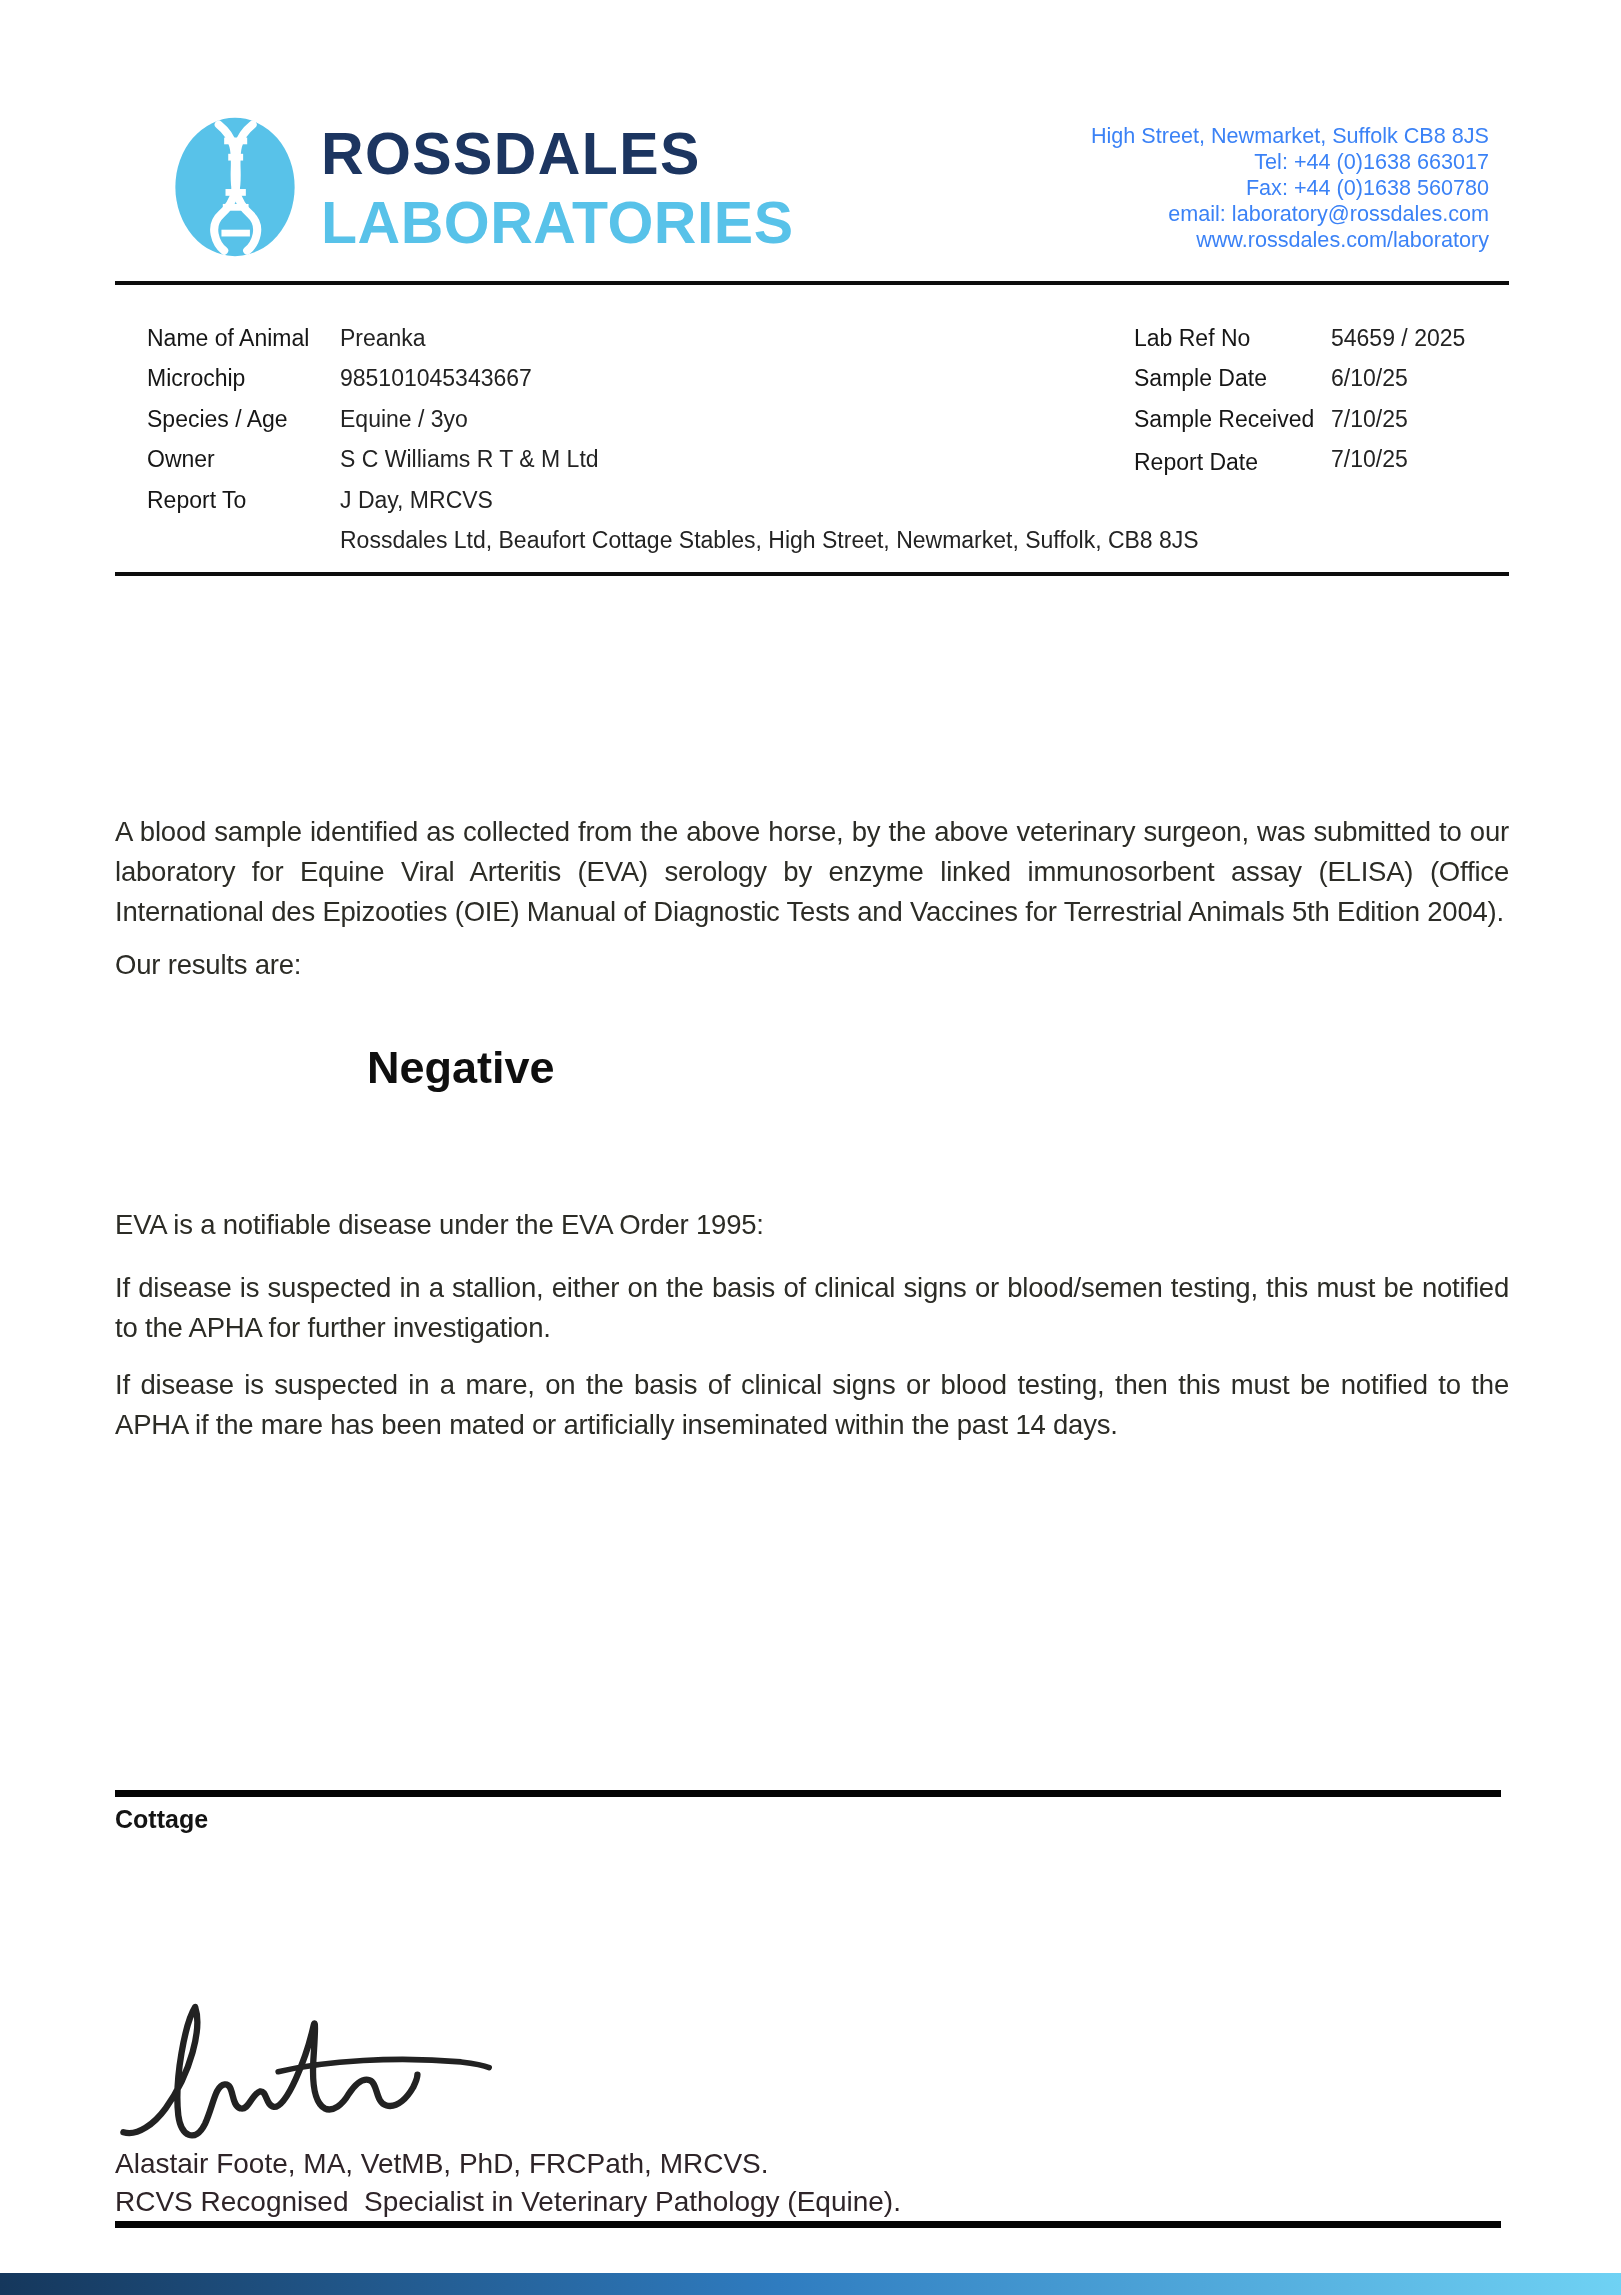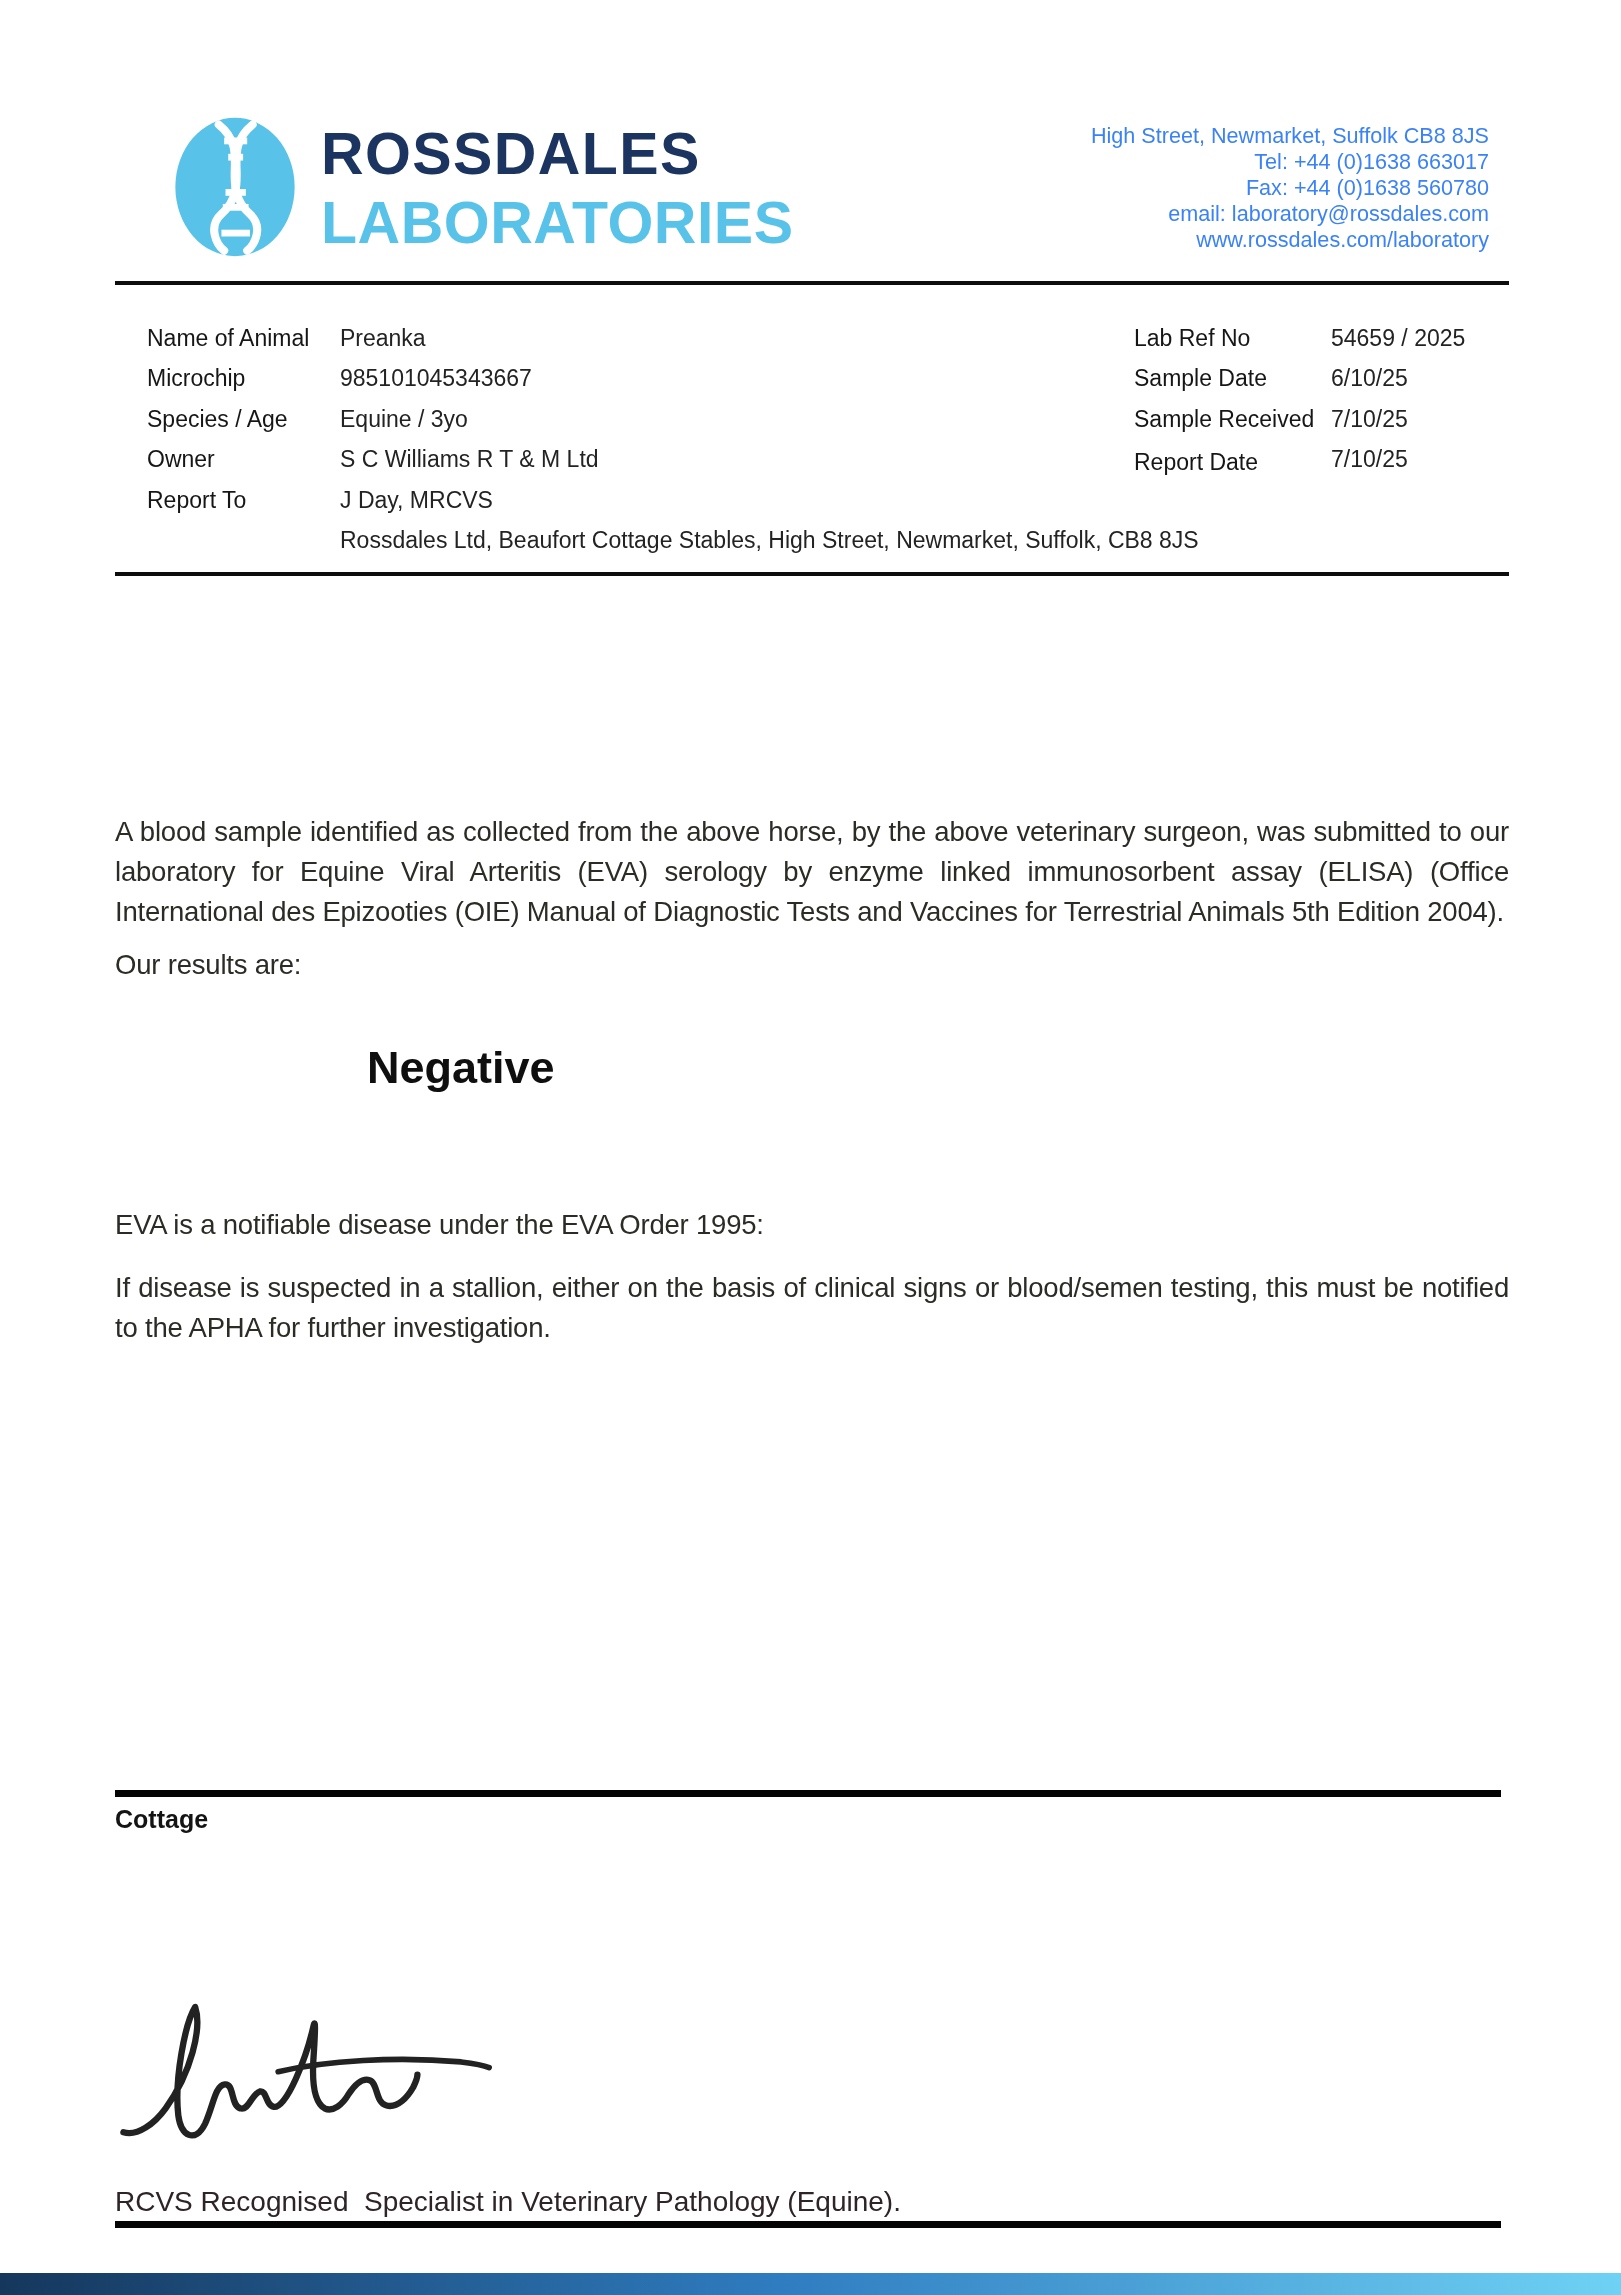--- a/index.html
+++ b/index.html
@@ -119,34 +119,36 @@
   <div class="abs para" style="left:115px;top:804px;margin-top:8px;">A blood sample identified as collected from the above horse, by the above veterinary surgeon, was submitted to our laboratory for Equine Viral Arteritis (EVA) serology by enzyme linked immunosorbent assay (ELISA) (Office International des Epizooties (OIE) Manual of Diagnostic Tests and Vaccines for Terrestrial Animals 5th Edition 2004).</div>
 
   <div class="abs plain" style="left:115px;top:945px;">Our results are:</div>
 
   <div class="abs result" style="left:367px;top:1042px;">Negative</div>
 
   <div class="abs plain" style="left:115px;top:1205px;">EVA is a notifiable disease under the EVA Order 1995:</div>
 
   <div class="abs para" style="left:115px;top:1268px;">If disease is suspected in a stallion, either on the basis of clinical signs or blood/semen testing, this must be notified to the APHA for further investigation.</div>
 
+  <div class="abs para" style="left:115px;top:1365px;">If disease is suspected in a mare, on the basis of clinical signs or blood testing, then this must be notified to the APHA if the mare has been mated or artificially inseminated within the past 14 days.</div>
 
   <div class="abs rule-thick" style="left:115px;top:1790px;width:1386px;"></div>
   <div class="abs comments-label" style="left:115px;top:1805px;">Cottage</div>
 
   <div class="abs" style="left:115px;top:1997px;width:422px;height:165px;">
     <svg width="422" height="165" viewBox="0 0 300 117">
       <path d="M6,96 C16,99 28,90 36,79 C54,54 62,22 57,7 C50,18 42,58 45,84 C47,99 57,104 64,90
                C70,77 71,63 78,62 C85,61 82,77 89,79 C95,81 97,69 103,67 C108,66 107,77 113,78
                C122,79 136,43 141,21 C143,12 142,30 141,45 C140,63 142,75 149,79 C155,82 162,76 166,69
                C170,63 175,57 181,59 C187,61 185,75 193,77 C201,79 208,71 212,64 C214,60 215,57 215,55" fill="none" stroke="#222222" stroke-width="4.5" stroke-linecap="round" stroke-linejoin="round"></path>
       <path d="M116,53 C150,45 200,42 246,46 C254,47 261,48 266,50" fill="none" stroke="#222222" stroke-width="4" stroke-linecap="round"></path>
     </svg>
   </div>
 
+  <div class="abs sig-line" style="left:115px;top:2145px;">Alastair Foote, MA, VetMB, PhD, FRCPath, MRCVS.</div>
   <div class="abs sig-line" style="left:115px;top:2183px;">RCVS Recognised  Specialist in Veterinary Pathology (Equine).</div>
 
   <div class="abs rule-thick" style="left:115px;top:2221px;width:1386px;"></div>
 
   <div class="abs footer-bar"></div>
 
 </div>
 
 
 </body></html>

